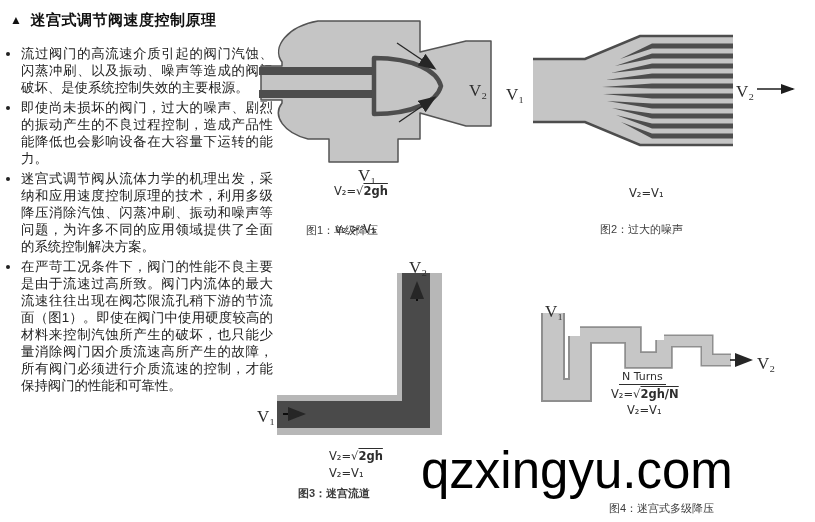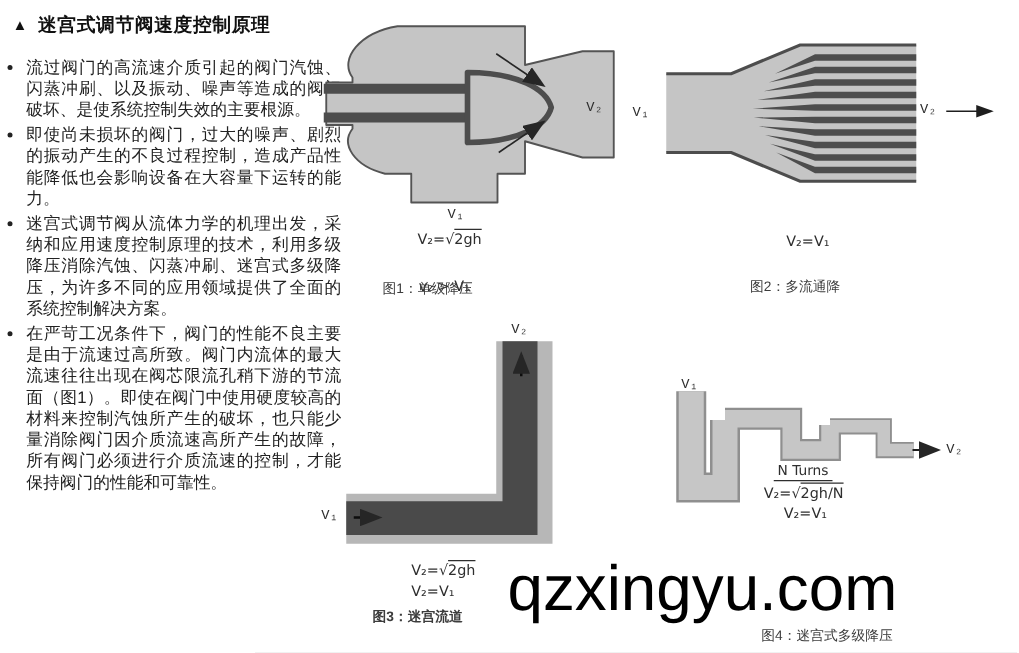--- a/index.html
+++ b/index.html
@@ -5,44 +5,44 @@
   html,body{margin:0;padding:0;background:#e8e8e8;}
   .page{position:relative;width:815px;height:522px;background:#ffffff;overflow:hidden;
         font-family:"Liberation Sans",sans-serif;color:#1f1f1f;}
   .title{position:absolute;left:10px;top:11px;font-size:15px;font-weight:bold;color:#111;
          letter-spacing:0.5px;white-space:nowrap;}
   .title .tri{font-size:12px;margin-right:8px;position:relative;top:-1px;}
   .bullets{position:absolute;left:6px;top:45px;width:252px;margin:0;padding:0 0 0 15px;
            font-size:13.4px;line-height:17px;text-align:justify;color:#222;}
   .bullets li{margin:0 0 3px 0;}
   .diagram-svg{position:absolute;left:0;top:0;width:815px;height:522px;}
-  .lbl{position:absolute;font-family:Liberation Mono, monospace;font-size:11px;color:#2e2e2e;
+  .lbl{position:absolute;font-family:Liberation Serif, serif;font-size:17px;color:#2e2e2e;
        white-space:nowrap;}
   .formula{position:absolute;font-family:"DejaVu Sans",sans-serif;font-size:11.5px;color:#2e2e2e;
            white-space:nowrap;}
-  .radicand{text-decoration:overline;}
+  .radicand{text-decoration:overline;font-weight:bold;}
   .caption{position:absolute;font-size:11px;color:#3c3c3c;white-space:nowrap;}
   .nturns{position:absolute;font-family:"DejaVu Sans",sans-serif;font-size:11px;color:#2e2e2e;
           border-bottom:1px solid #2e2e2e;padding:0 3px 1px 3px;white-space:nowrap;}
-  .watermark{position:absolute;left:406px;top:441px;font-size:51px;color:#000;
+  .watermark{position:absolute;left:421px;top:441px;font-size:51px;color:#000;
              font-family:"Liberation Sans",sans-serif;white-space:nowrap;}
 </style>
 </head>
 <body>
 
 <div class="page">
 
   <div class="title">
     <span class="tri">▲</span><span>迷宫式调节阀速度控制原理</span>
   </div>
 
   <ul class="bullets">
     <li>流过阀门的高流速介质引起的阀门汽蚀、闪蒸冲刷、以及振动、噪声等造成的阀门破坏、是使系统控制失效的主要根源。</li>
     <li>即使尚未损坏的阀门，过大的噪声、剧烈的振动产生的不良过程控制，造成产品性能降低也会影响设备在大容量下运转的能力。</li>
-    <li>迷宫式调节阀从流体力学的机理出发，采纳和应用速度控制原理的技术，利用多级降压消除汽蚀、闪蒸冲刷、迷宫式多级降压，为许多不同的应用领域提供了全面的系统控制解决方案。</li>
+    <li>迷宫式调节阀从流体力学的机理出发，采纳和应用速度控制原理的技术，利用多级降压消除汽蚀、闪蒸冲刷、振动和噪声等问题，为许多不同的应用领域提供了全面的系统控制解决方案。</li>
     <li>在严苛工况条件下，阀门的性能不良主要是由于流速过高所致。阀门内流体的最大流速往往出现在阀芯限流孔稍下游的节流面（图1）。即使在阀门中使用硬度较高的材料来控制汽蚀所产生的破坏，也只能少量消除阀门因介质流速高所产生的故障，所有阀门必须进行介质流速的控制，才能保持阀门的性能和可靠性。</li>
   </ul>
 
   <svg class="diagram-svg" viewBox="0 0 815 522">
     <defs>
       <marker id="ah" markerUnits="userSpaceOnUse" markerWidth="14" markerHeight="10" refX="12" refY="5" orient="auto">
           <path d="M0,0 L14,5 L0,10 Z" fill="#1e1e1e"></path>
         </marker>
       <marker id="ahbig" markerUnits="userSpaceOnUse" markerWidth="18" markerHeight="14" refX="15" refY="7" orient="auto">
           <path d="M0,0 L18,7 L0,14 Z" fill="#262626"></path>
@@ -100,21 +100,21 @@
 
   <div class="lbl" style="left:469px;top:81px;">V₂</div>
   <div class="lbl" style="left:358px;top:166px;">V₁</div>
   <div class="formula" style="left:334px;top:184px;"><span>V₂=√</span><span class="radicand">2gh</span></div>
   <div class="formula" style="left:335px;top:202px;margin-top:20px;">v₂ &gt; V₁</div>
   <div class="caption" style="left:306px;top:223px;">图1：单级降压</div>
 
   <div class="lbl" style="left:506px;top:85px;">V₁</div>
   <div class="lbl" style="left:736px;top:82px;">V₂</div>
   <div class="formula" style="left:629px;top:186px;">V₂=V₁</div>
-  <div class="caption" style="left:600px;top:222px;">图2：多流通降</div>
+  <div class="caption" style="left:600px;top:222px;">图2：过大的噪声</div>
 
   <div class="lbl" style="left:257px;top:407px;">V₁</div>
   <div class="lbl" style="left:409px;top:258px;">V₂</div>
   <div class="formula" style="left:329px;top:449px;"><span>V₂=√</span><span class="radicand">2gh</span></div>
   <div class="formula" style="left:329px;top:466px;">V₂=V₁</div>
   <div class="caption" style="left:298px;top:486px;font-weight:bold;">图3：迷宫流道</div>
 
   <div class="lbl" style="left:545px;top:302px;">V₁</div>
   <div class="lbl" style="left:757px;top:354px;">V₂</div>
   <div class="nturns" style="left:619px;top:370px;">N Turns</div>

